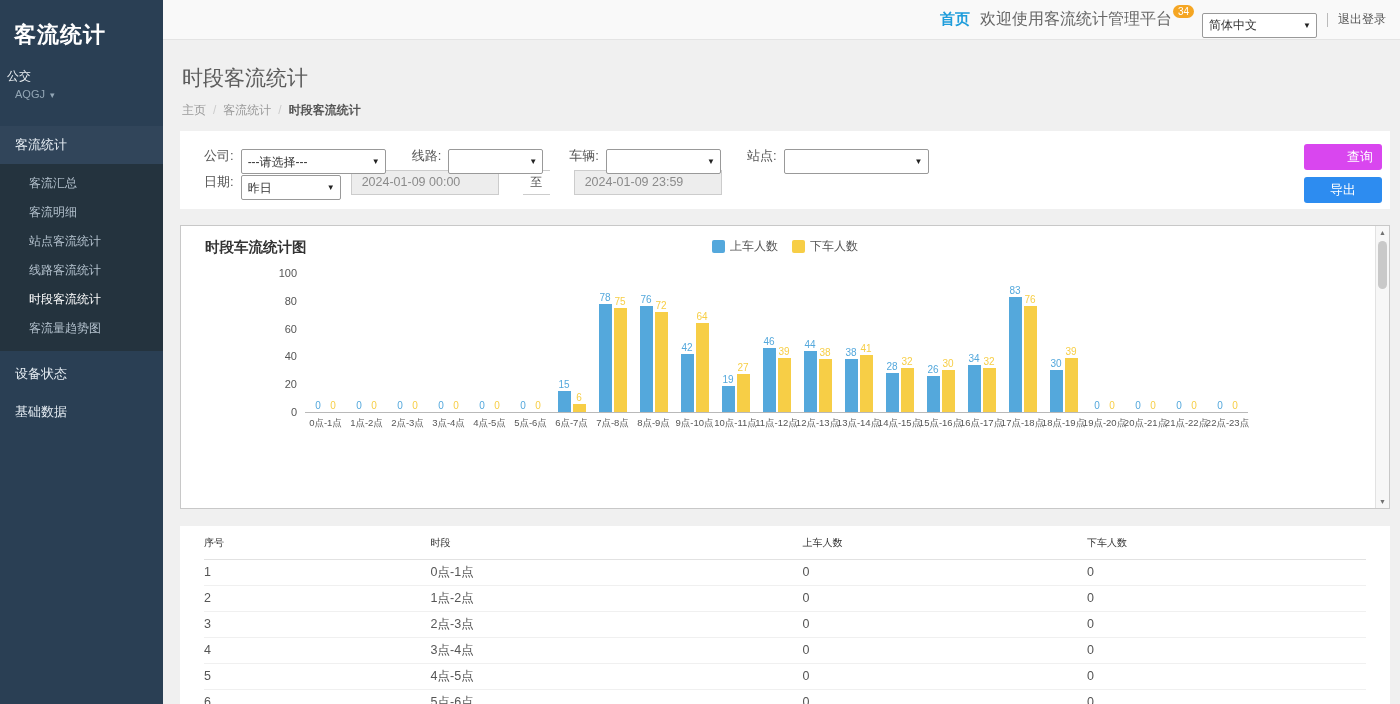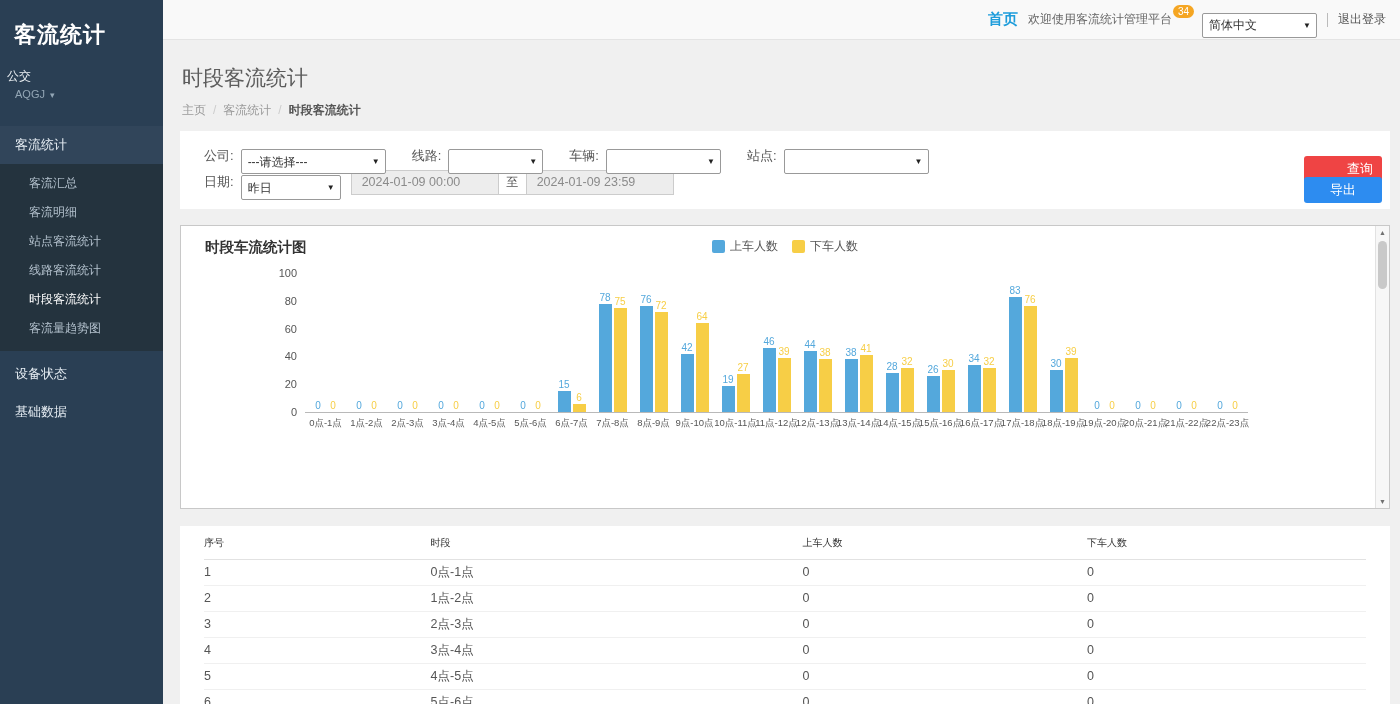--- a/index.html
+++ b/index.html
@@ -17,21 +17,21 @@
   .section-passenger{margin-top:26px;background:#31455a;}
   .submenu{background:#24333e;padding:5px 0 8px;}
   .menu-item{padding:6px 10px 6px 29px;font-size:12px;color:#b4c2ce;cursor:pointer;white-space:nowrap;}
   .menu-item.active{color:#ffffff;}
   .section-device{margin-top:4px;}
 
   
   .main{flex:1;display:flex;flex-direction:column;min-width:0;}
   .topbar{height:40px;flex-shrink:0;background:#f9f9f9;border-bottom:1px solid #e4e4e4;display:flex;align-items:center;justify-content:flex-end;padding:0 14px;}
   .home-link{color:#1f9ddb;font-size:15px;font-weight:bold;margin-right:10px;cursor:pointer;}
-  .welcome{color:#666;font-size:12px;}
+  .welcome{color:#666;font-size:16px;}
   .badge{display:inline-block;background:#f5a623;color:#fff;font-size:10px;line-height:13px;padding:0 5px;border-radius:8px;transform:translateY(-8px);margin:0 8px 0 1px;cursor:pointer;}
   .divider{width:1px;height:14px;background:#bbb;margin:0 10px;}
   .logout{font-size:12px;color:#555;cursor:pointer;white-space:nowrap;}
 
   
   .content{flex:1;padding:12px 10px 0 17px;overflow:hidden;}
   .page-title{font-size:21px;font-weight:normal;color:#5c5c5c;margin:12px 0 10px 2px;}
   .breadcrumb{font-size:12px;color:#999;margin:0 0 12px 2px;}
   .breadcrumb .sep{margin:0 7px;color:#ccc;}
   .crumb{color:#999;cursor:pointer;}
@@ -41,25 +41,25 @@
   
   .filter-card{position:relative;padding:12px 24px 14px;}
   .frow{display:flex;align-items:center;height:26px;}
   .frow + .frow{}
   .flabel{font-size:13px;color:#555;margin-right:7px;white-space:nowrap;}
   .ml{margin-left:26px;}
   .sel{position:relative;display:inline-block;height:14px;}
   .sel select{appearance:none;-webkit-appearance:none;width:100%;height:25px;border:1px solid #999;border-radius:2px;background:#fff;font-size:12px;color:#333;padding:0 20px 0 6px;font-family:inherit;}
   .sel::after{content:"▼";position:absolute;right:6px;top:8px;font-size:8px;color:#222;pointer-events:none;}
   .w145{width:145px;}.w95{width:95px;}.w115{width:115px;}.w100{width:100px;}
-  .date-group{display:flex;align-items:flex-start;margin-left:10px;}
+  .date-group{display:flex;align-items:flex-start;margin-left:10px;gap:24px;}
   .date-input{width:148px;height:25px;border:1px solid #ccc;background:#ededed;color:#8b8b8b;font-size:12.5px;padding:0 10px;font-family:inherit;}
   .addon{width:27px;height:25px;border-top:1px solid #ccc;border-bottom:1px solid #ccc;display:flex;align-items:center;justify-content:center;font-size:12px;color:#555;background:#fff;}
   .btn{position:absolute;right:8px;width:78px;height:26px;border:none;border-radius:3px;color:#fff;font-size:13px;font-family:inherit;cursor:pointer;}
-  .btn-query{top:25px;background:#ef4444;padding-left:34px;}
+  .btn-query{top:13px;background:#d946ef;padding-left:34px;}
   .btn-export{top:46px;background:#2d8cf0;}
 
   
   .chart-card{position:relative;margin-top:16px;height:284px;border:1px solid #c8c8c8;padding:4px 16px;}
   .chart-title{position:absolute;left:24px;top:12px;font-size:14.5px;font-weight:bold;color:#333;}
   .legend{position:absolute;left:50%;top:12px;transform:translateX(-50%);display:flex;gap:14px;}
   .legend-item{display:flex;align-items:center;gap:5px;font-size:12px;color:#555;cursor:pointer;}
   .swatch{width:13px;height:13px;border-radius:2px;display:inline-block;}
   .chart-body{display:flex;margin:44px 0 0 66px;}
   .yaxis{position:relative;width:42px;height:139px;flex-shrink:0;}

